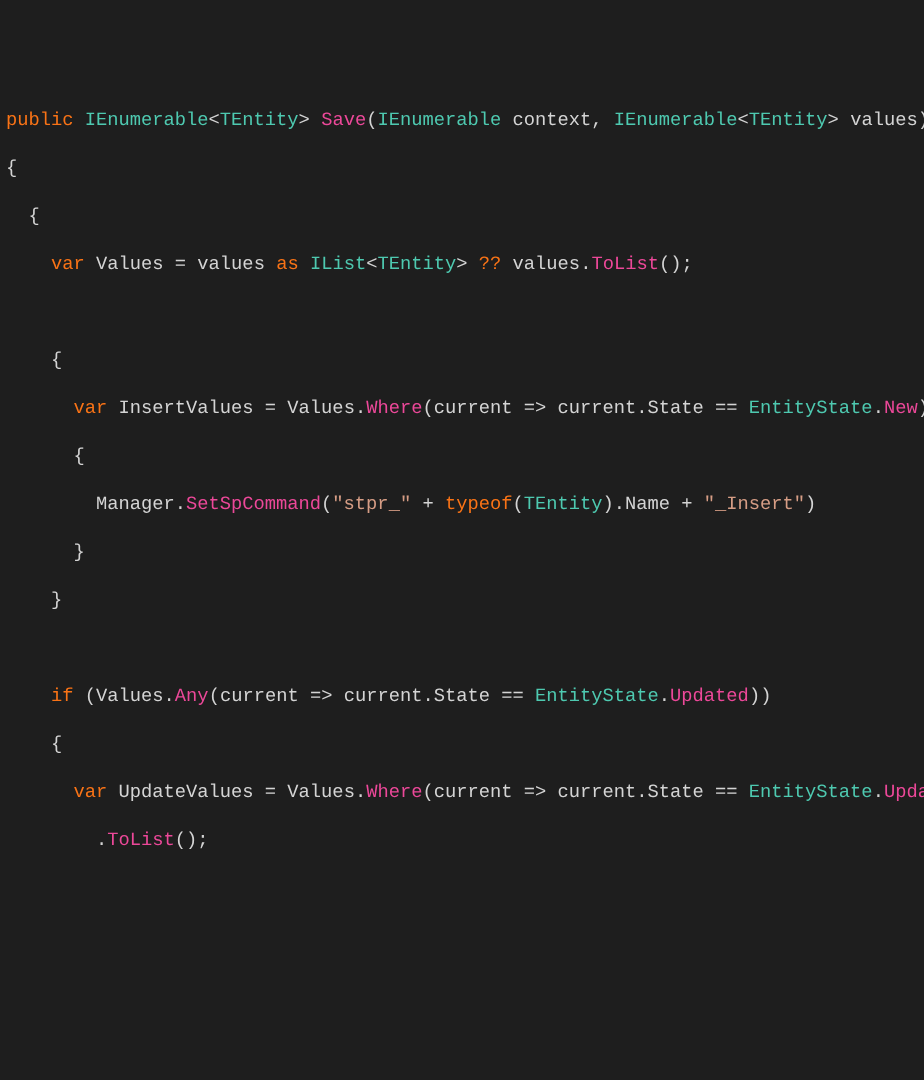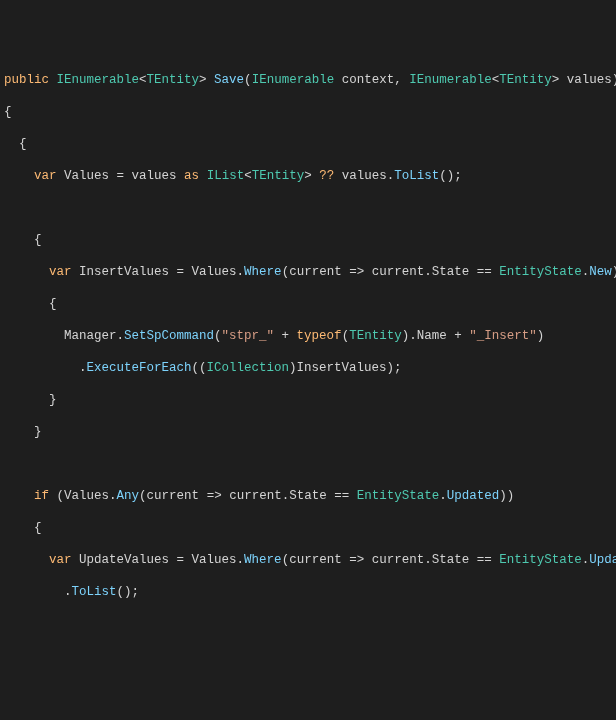--- a/index.html
+++ b/index.html
@@ -8,41 +8,40 @@
     font-family: Consolas, 'Courier New', monospace;
     font-size: 12.5px;
     line-height: 16px;
     color: #d4d4d4;
     width: 616px;
     height: 720px;
     overflow: hidden;
     padding: 8px 4px;
     white-space: pre;
   }
-  .kw { color: #fdba74; }      
+  .kw { color: #f97316; }      
   .type { color: #4ec9b0; }    
-  .method { color: #7dd3fc; }  
+  .method { color: #ec4899; }  
   .str { color: #d69d85; }
   .line { display: block; min-height: 16px; }
 </style>
 </head>
 <body>
 
 
 
 <div><span class="line"><span class="kw">public</span> <span class="type">IEnumerable</span>&lt;<span class="type">TEntity</span>&gt; <span class="method">Save</span>(<span class="type">IEnumerable</span> <span>context</span>, <span class="type">IEnumerable</span>&lt;<span class="type">TEntity</span>&gt; <span>values</span>)</span>
 <span class="line">{</span>
 <span class="line">  {</span>
 <span class="line">    <span class="kw">var</span> <span>Values</span> = <span>values</span> <span class="kw">as</span> <span class="type">IList</span>&lt;<span class="type">TEntity</span>&gt; <span class="kw">??</span> <span>values</span>.<span class="method">ToList</span>();</span>
 <span class="line"></span>
 <span class="line">    {</span>
 <span class="line">      <span class="kw">var</span> <span>InsertValues</span> = <span>Values</span>.<span class="method">Where</span>(<span>current</span> =&gt; <span>current</span>.<span>State</span> == <span class="type">EntityState</span>.<span class="method">New</span>)</span>
 <span class="line">      {</span>
 <span class="line">        <span>Manager</span>.<span class="method">SetSpCommand</span>(<span class="str">"stpr_"</span> + <span class="kw">typeof</span>(<span class="type">TEntity</span>).<span>Name</span> + <span class="str">"_Insert"</span>)</span>
-<span class="line">          .<span class="method">ExecuteForEach</span>((<span class="type">ICollection</span>)<span>InsertValues</span>);</span>
 <span class="line">      }</span>
 <span class="line">    }</span>
 <span class="line"></span>
 <span class="line">    <span class="kw">if</span> (<span>Values</span>.<span class="method">Any</span>(<span>current</span> =&gt; <span>current</span>.<span>State</span> == <span class="type">EntityState</span>.<span class="method">Updated</span>))</span>
 <span class="line">    {</span>
 <span class="line">      <span class="kw">var</span> <span>UpdateValues</span> = <span>Values</span>.<span class="method">Where</span>(<span>current</span> =&gt; <span>current</span>.<span>State</span> == <span class="type">EntityState</span>.<span class="method">Updated</span>)</span>
 <span class="line">        .<span class="method">ToList</span>();</span>
 
 
 

